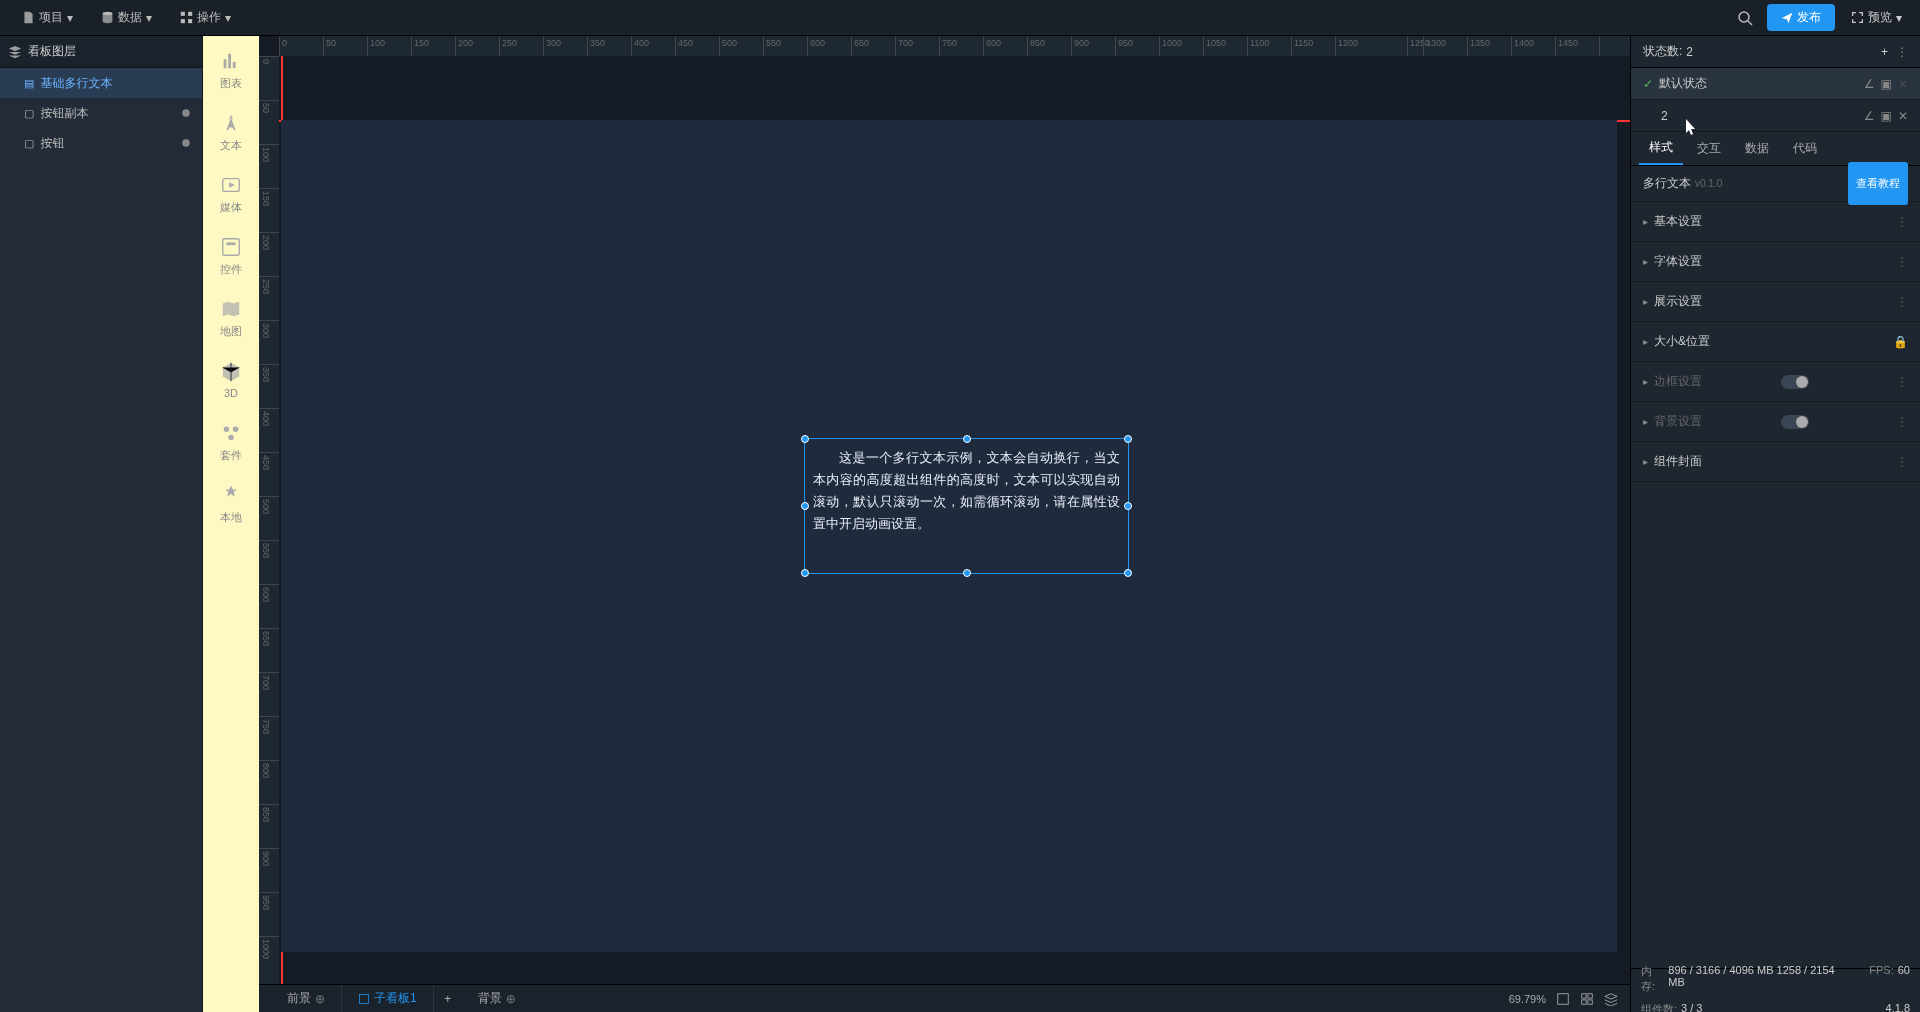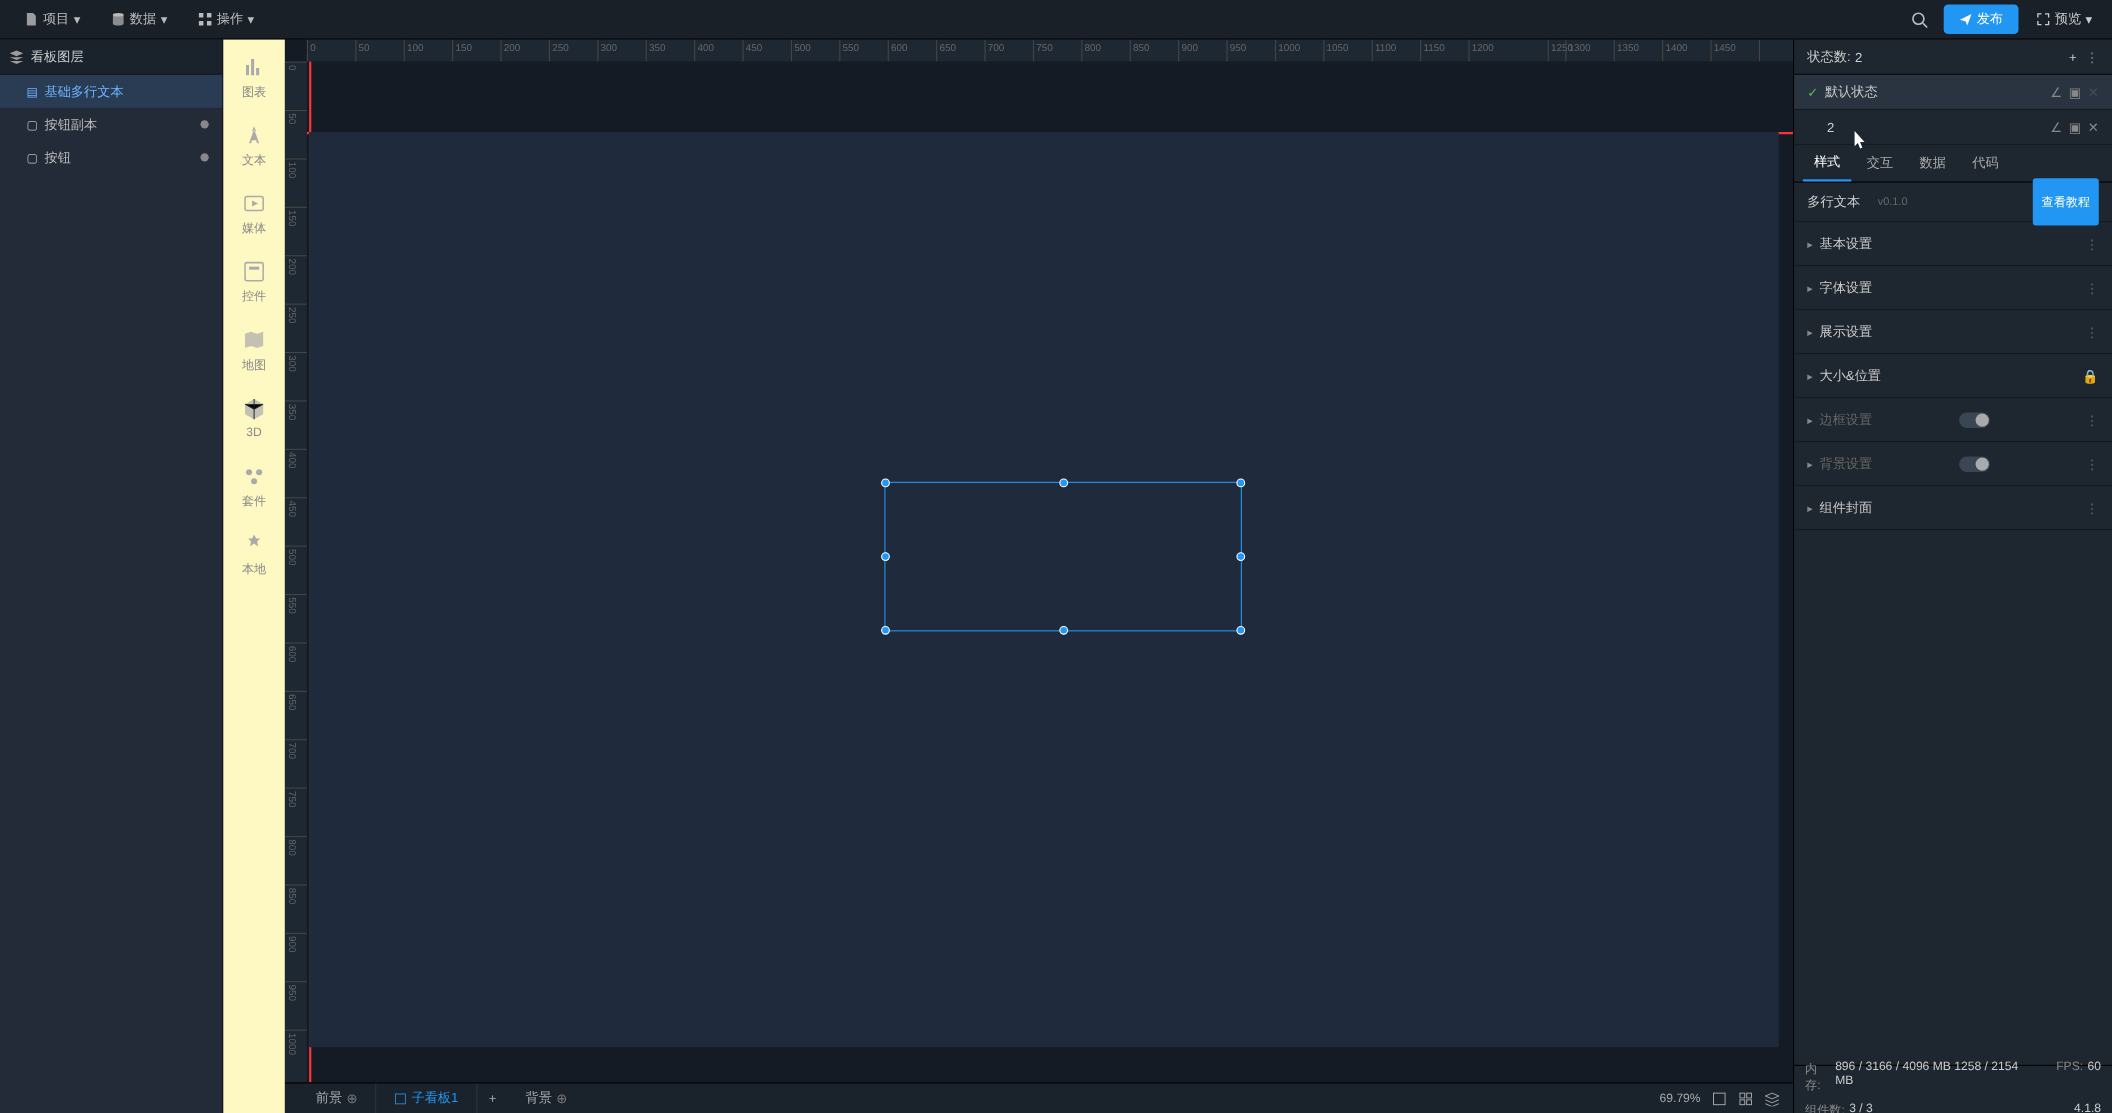--- a/index.html
+++ b/index.html
@@ -312,21 +312,21 @@
   border-bottom: 2px solid #2196f3;
 }
 
 .comp-name-row {
   height: 36px;
   display: flex;
   align-items: center;
   padding: 0 12px;
   border-bottom: 1px solid #141a22;
 }
-.comp-name-row .ver { color: #666; font-size: 10px; margin-left: 16px; }
+.comp-name-row .ver { color: #666; font-size: 10px; margin-left: 4px; }
 .comp-name-row .tutorial {
   margin-left: auto;
   background: #2196f3;
   color: #fff;
   padding: 14px 8px;
   border-radius: 3px;
   font-size: 11px;
   cursor: pointer;
 }
 
@@ -591,20 +591,21 @@
         <div class="tick" style="top: 748px;">850</div>
         <div class="tick" style="top: 792px;">900</div>
         <div class="tick" style="top: 836px;">950</div>
         <div class="tick" style="top: 880px;">1000</div>
       </div>
     <div class="stage">
       <div class="guideline-v"></div>
       <div class="guideline-h"></div>
       <div class="dark-canvas"></div>
       <div class="selected-widget">
+        <span style="text-indent:2em;display:block">这是一个多行文本示例，文本会自动换行，当文本内容的高度超出组件的高度时，文本可以实现自动滚动，默认只滚动一次，如需循环滚动，请在属性设置中开启动画设置。</span>
         <div class="handle tl"></div>
         <div class="handle tm"></div>
         <div class="handle tr"></div>
         <div class="handle ml"></div>
         <div class="handle mr"></div>
         <div class="handle bl"></div>
         <div class="handle bm"></div>
         <div class="handle br"></div>
       </div>
     </div>

